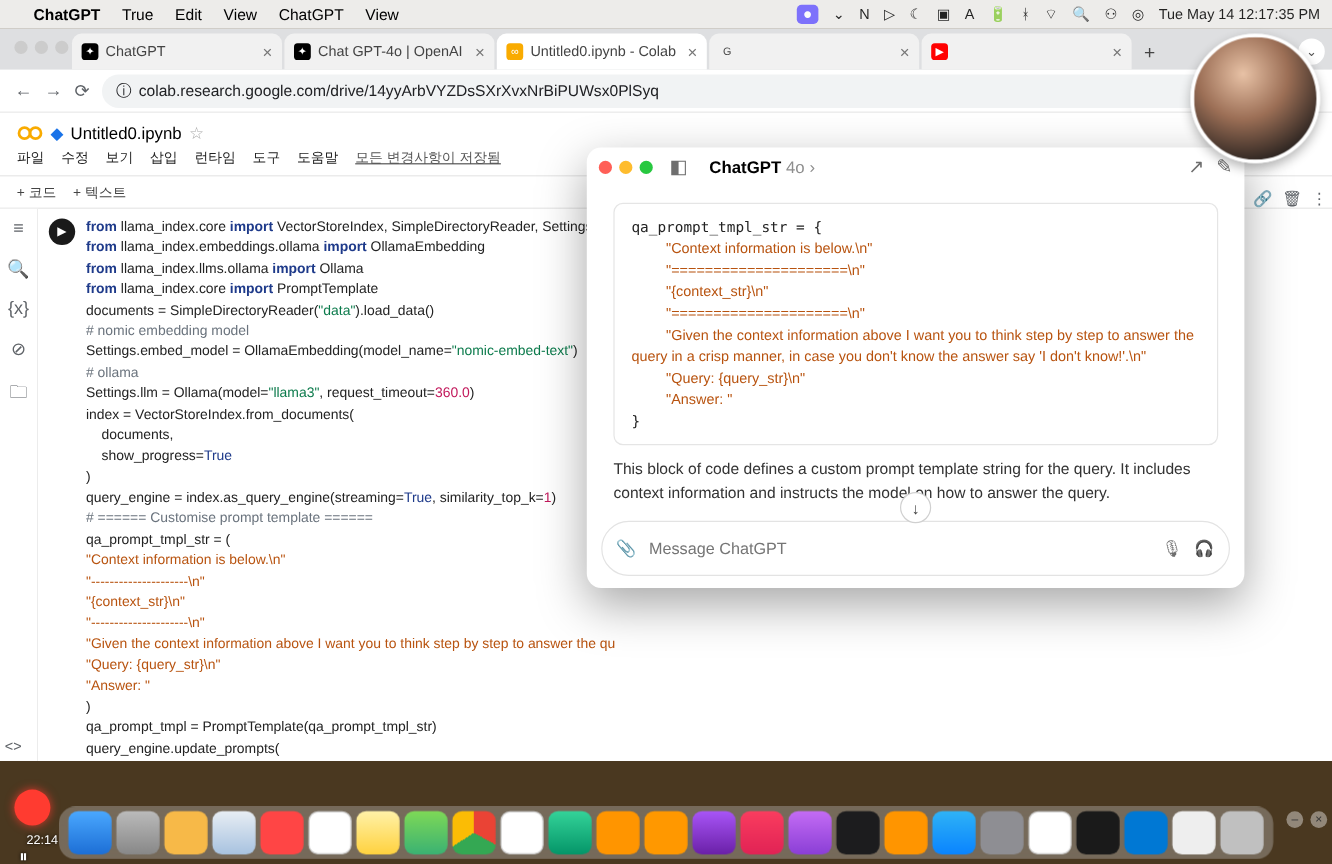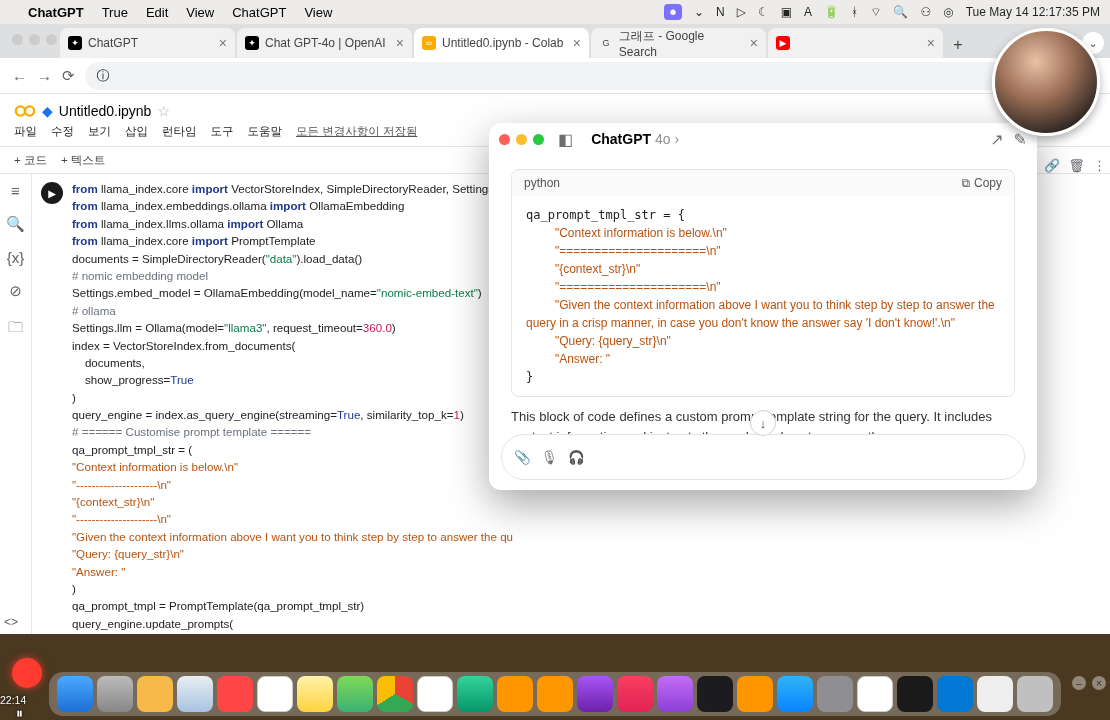--- a/index.html
+++ b/index.html
@@ -92,21 +92,21 @@
 .dock .app.tv { background: #1c1c1e; }
 .dock .app.store { background: linear-gradient(#2fb3f6,#0a84ff); }
 .dock .app.settings { background: #8e8e93; }
 .dock .app.notion { background: #fff; border: 1px solid #ccc; }
 .dock .app.openai { background: #1a1a1a; }
 .dock .app.vscode { background: #0078d4; }
 .dock .app.trash { background: #c0c0c0; }
 
 
 .rec { position: absolute; left: 12px; bottom: 32px; width: 30px; height: 30px; border-radius: 50%; background: #ff3b30; box-shadow: 0 0 8px rgba(255,59,48,.8); }
-.rec-time { position: absolute; left: 0; bottom: 14px; font-size: 10.5px; color: #fff; text-shadow: 0 0 3px #000; }
+.rec-time { position: absolute; left: 22px; bottom: 14px; font-size: 10.5px; color: #fff; text-shadow: 0 0 3px #000; }
 .rec-pause { position: absolute; left: 16px; bottom: -2px; color: #fff; font-size: 14px; text-shadow: 0 0 3px #000; }
 
 .desktop-close { position: absolute; right: 4px; bottom: 30px; display: flex; gap: 6px; }
 .desktop-close span { width: 14px; height: 14px; border-radius: 50%; background: rgba(255,255,255,.4); font-size: 10px; display: flex; align-items: center; justify-content: center; color: #333; }
 .code-toggle { position: absolute; left: 4px; top: 615px; font-size: 12px; color: #5f6368; }
 .cell-icons { position: absolute; right: 4px; top: 158px; display: flex; gap: 8px; color: #5f6368; font-size: 13px; }
 </style>
 </head>
 <body>
 
@@ -154,36 +154,36 @@
       <span>Chat GPT-4o | OpenAI</span>
       <span class="tabclose">×</span>
     </div>
     <div class="tab active">
       <span class="fav" style="background:#f9ab00;color:#fff">∞</span>
       <span>Untitled0.ipynb - Colab</span>
       <span class="tabclose">×</span>
     </div>
     <div class="tab">
       <span class="fav">G</span>
-      <span>그래프 - Google Search</span>
       <span class="tabclose">×</span>
     </div>
     <div class="tab">
       <span class="fav" style="background:#ff0000;color:#fff">▶</span>
       <span class="tabclose">×</span>
     </div>
     <div class="newtab">+</div>
     <div class="dropdown-caret">⌄</div>
   </div>
   <div class="addrbar">
     <span class="navbtn">←</span>
     <span class="navbtn">→</span>
     <span class="navbtn">⟳</span>
     <div class="urlbox">
       <span>ⓘ</span>
+      <span>colab.research.google.com/drive/14yyArbVYZDsSXrXvxNrBiPUWsx0PlSyq</span>
     </div>
     <span class="navbtn">🔍</span>
     <span class="navbtn">☆</span>
   </div>
 
   <div class="colab-page">
     <div class="colab-header">
       <div class="colab-title-row">
         <svg class="colab-logo" viewBox="0 0 24 24">
             <circle cx="7" cy="12" r="5" fill="none" stroke="#f9ab00" stroke-width="2.5"></circle>
@@ -249,43 +249,37 @@
       <span>ChatGPT</span>
       <span class="model"><span>4o</span> ›</span>
     </div>
     <div class="right">
       <span>↗</span>
       <span>✎</span>
     </div>
   </div>
   <div class="gpt-body">
     <div class="codeblock">
-      <div class="head">
-        <span>python</span>
-        <span class="copy">
-            <span>⧉</span>
-            <span>Copy</span>
-          </span>
-      </div>
       <pre id="gpt-code1">qa_prompt_tmpl_str = {
     <span class="s">"Context information is below.\n"</span>
     <span class="s">"=====================\n"</span>
     <span class="s">"{context_str}\n"</span>
     <span class="s">"=====================\n"</span>
     <span class="s">"Given the context information above I want you to think step by step to answer the query in a crisp manner, in case you don't know the answer say 'I don't know!'.\n"</span>
     <span class="s">"Query: {query_str}\n"</span>
     <span class="s">"Answer: "</span>
 }</pre>
     </div>
     <div class="desc">This block of code defines a custom prompt template string for the query. It includes context information and instructs the model on how to answer the query.</div>
 
   </div>
   <div class="scrolldown">↓</div>
   <div class="gpt-input">
     <span>📎</span>
+    <input placeholder="Message ChatGPT" style="">
     <span>🎙</span>
     <span>🎧</span>
   </div>
 </div>
 
 <div class="webcam"></div>
 
 <div class="rec"></div>
 <div class="rec-time">22:14</div>
 <div class="rec-pause">⏸</div>

